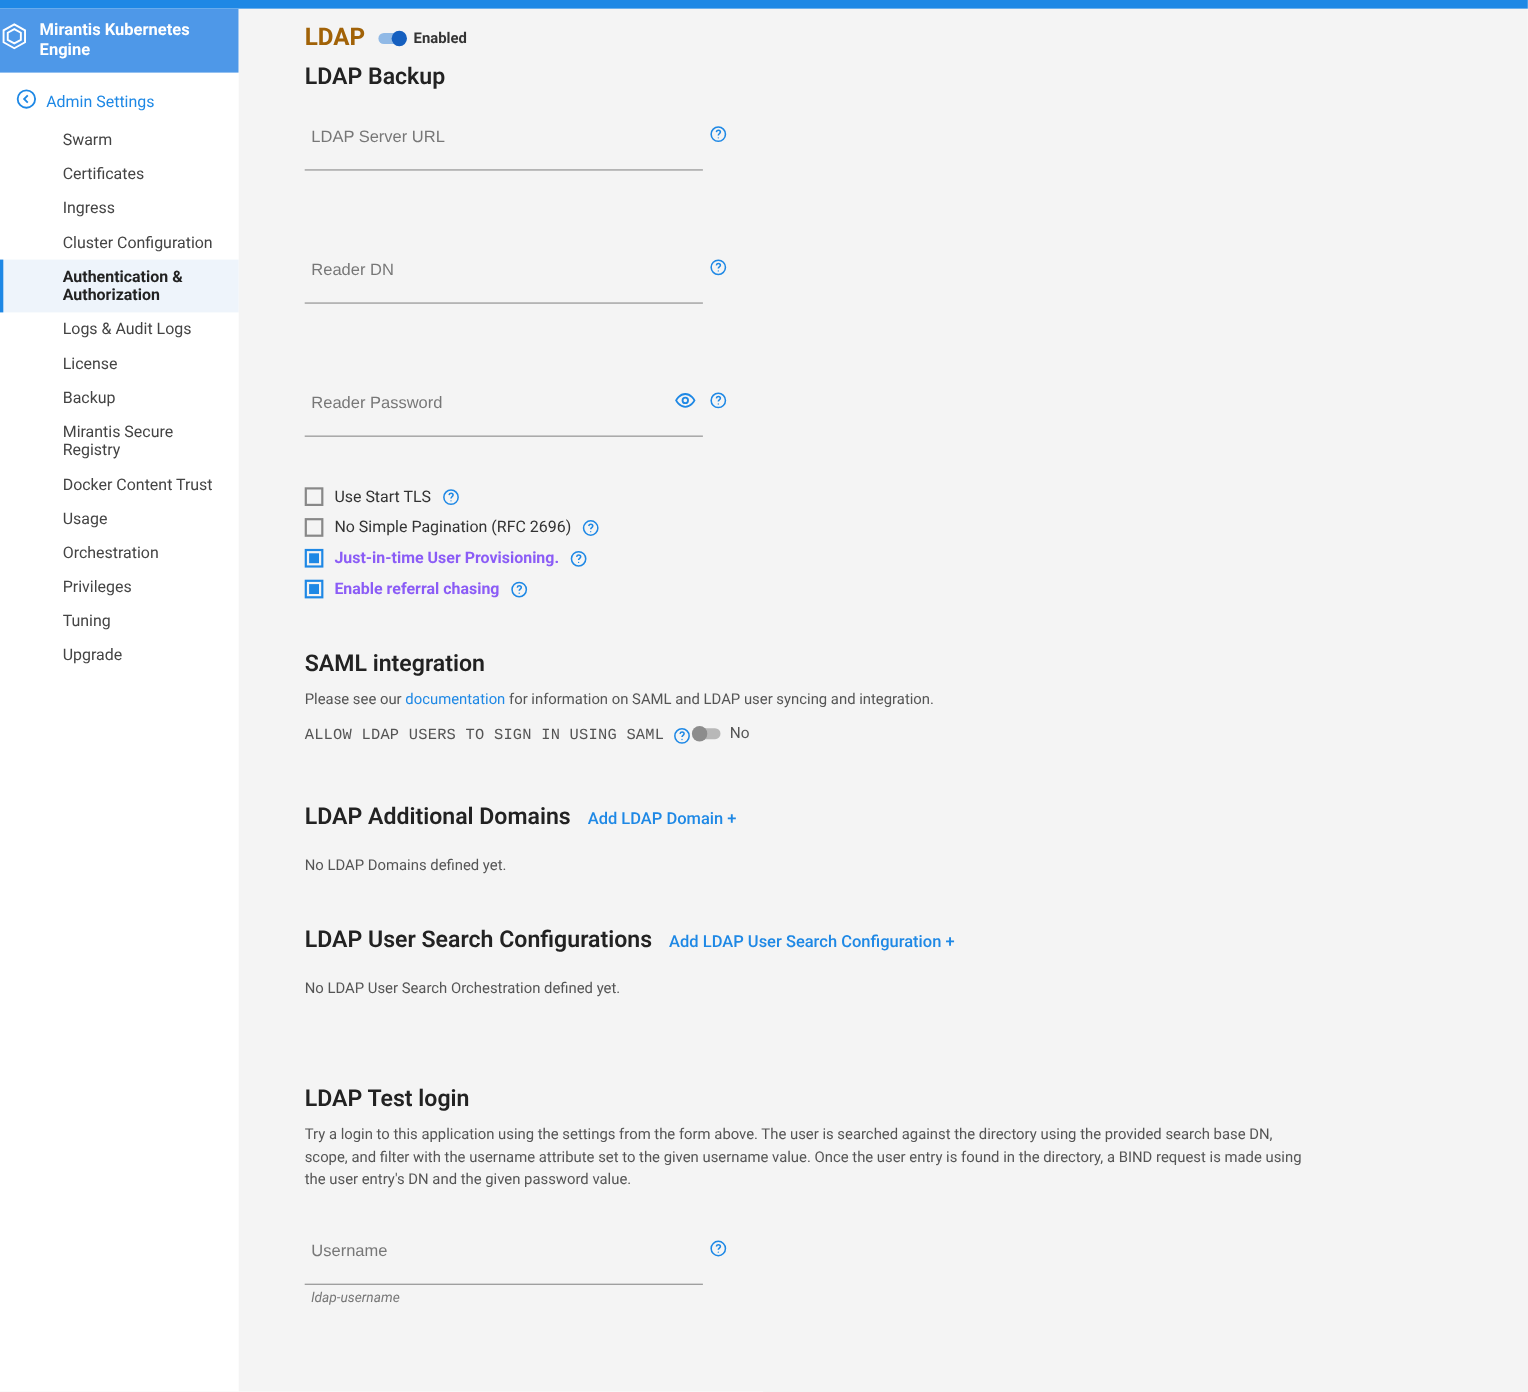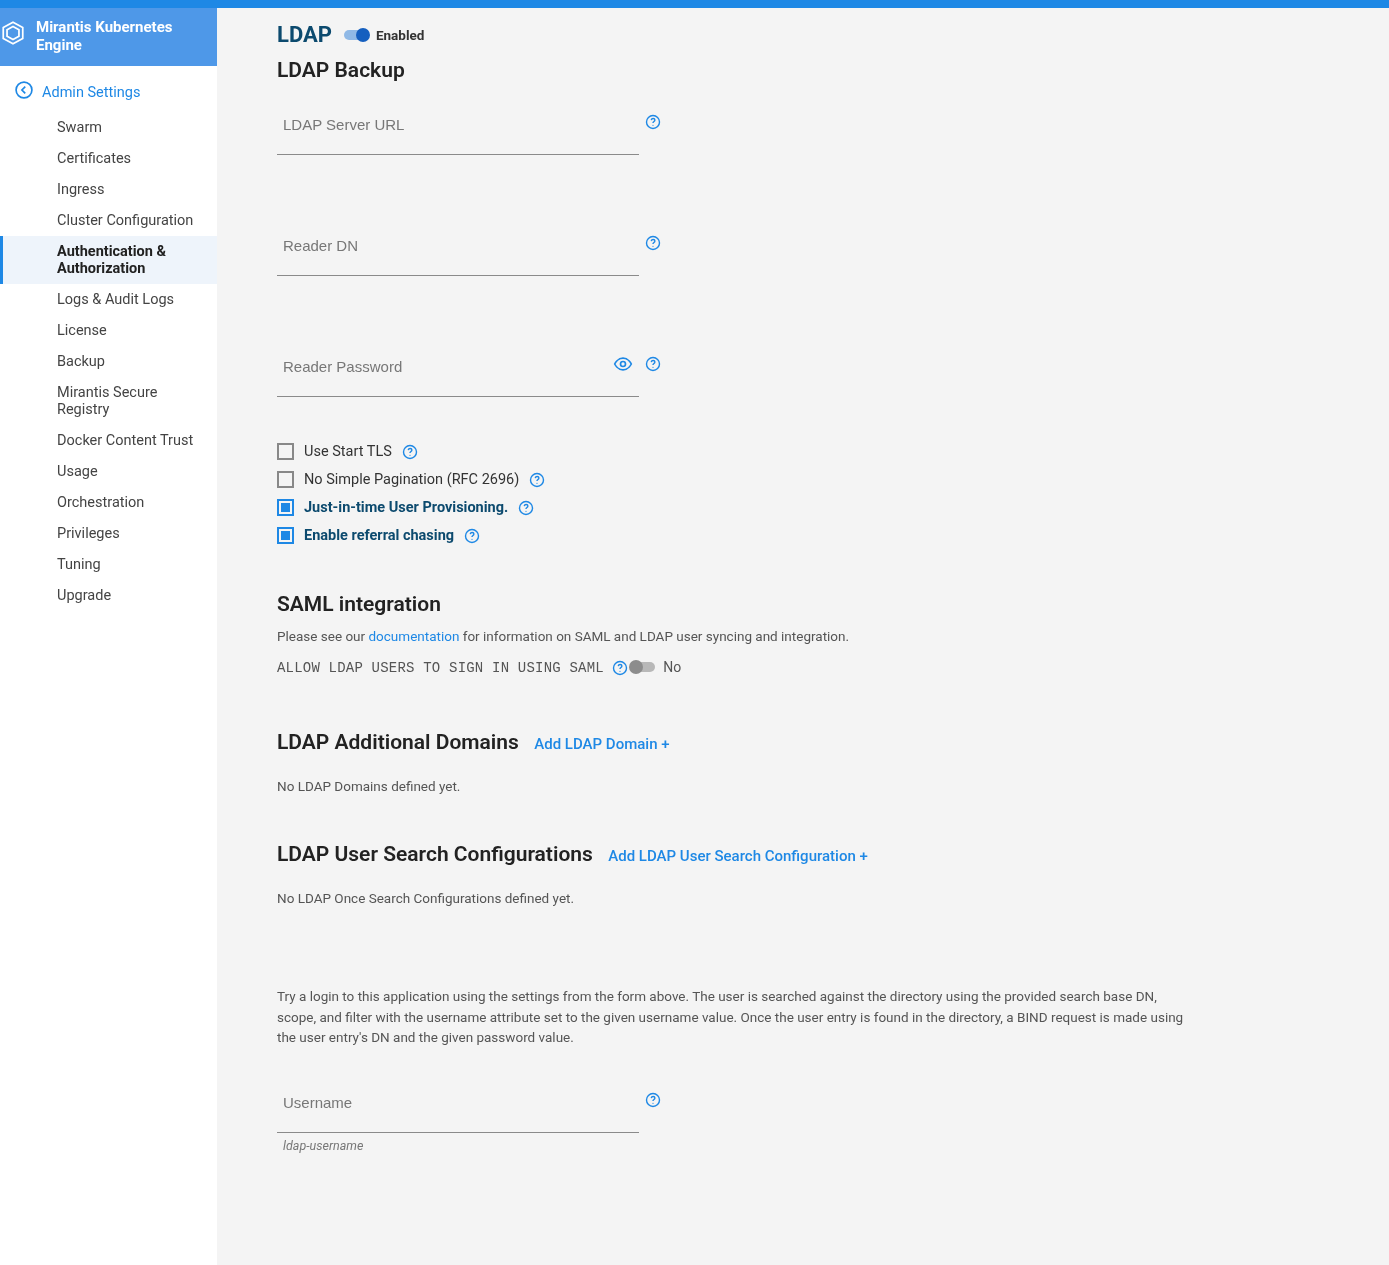--- a/index.html
+++ b/index.html
@@ -79,21 +79,21 @@
   }
   .section-row {
     display: flex;
     align-items: center;
     gap: 12px;
     margin-bottom: 10px;
   }
   h2.title {
     font-size: 22px;
     font-weight: 700;
-    color: #0c4a6e;
+    color: #a16207;
     line-height: 1.2;
   }
   h2.subtitle {
     font-size: 21px;
     font-weight: 600;
     color: #222;
     margin-top: 8px;
     margin-bottom: 28px;
   }
   .toggle {
@@ -170,21 +170,21 @@
     cursor: pointer;
     flex-shrink: 0;
   }
   .checkbox.checked {
     border-color: #1e88e5;
   }
   .checkbox.checked .box-inner {
     width: 9px; height: 9px;
     background: #1e88e5;
   }
-  .check-row.checked-row span.cb-label { font-weight: 700; color: #0c4a6e; }
+  .check-row.checked-row span.cb-label { font-weight: 700; color: #8b5cf6; }
   .cb-label { color: #333; }
 
   .section-block { margin-top: 48px; }
   .section-block h3 {
     font-size: 21px;
     font-weight: 600;
     color: #222;
     margin-bottom: 10px;
   }
   .section-block h3.inline {
@@ -407,24 +407,25 @@
 
     <div class="section-block">
       <h3 class="inline">LDAP Additional Domains</h3>
       <span class="add-link">Add LDAP Domain +</span>
       <div class="empty-msg">No LDAP Domains defined yet.</div>
     </div>
 
     <div class="section-block">
       <h3 class="inline">LDAP User Search Configurations</h3>
       <span class="add-link">Add LDAP User Search Configuration +</span>
-      <div class="empty-msg">No LDAP Once Search Configurations defined yet.</div>
+      <div class="empty-msg">No LDAP User Search Orchestration defined yet.</div>
     </div>
 
     <div class="section-block" style="margin-top:80px;">
+      <h3>LDAP Test login</h3>
       <p class="test-desc">Try a login to this application using the settings from the form above. The user is searched against the directory using the provided search base DN, scope, and filter with the username attribute set to the given username value. Once the user entry is found in the directory, a BIND request is made using the user entry's DN and the given password value.</p>
       <div class="field tight">
         <input class="input" type="text" placeholder="Username" style="">
         <span class="help help-icon">
           <svg viewBox="0 0 16 16" fill="none" stroke="#1e88e5" stroke-width="1.4">
               <circle cx="8" cy="8" r="6.5"></circle>
               <path d="M6.2 6.2c.2-1 1-1.7 1.9-1.7 1 0 1.8.7 1.8 1.6 0 .8-.5 1.2-1.2 1.7-.5.4-.7.7-.7 1.3"></path>
               <circle cx="8" cy="11.3" r="0.6" fill="#1e88e5" stroke="none"></circle>
             </svg>
         </span>

